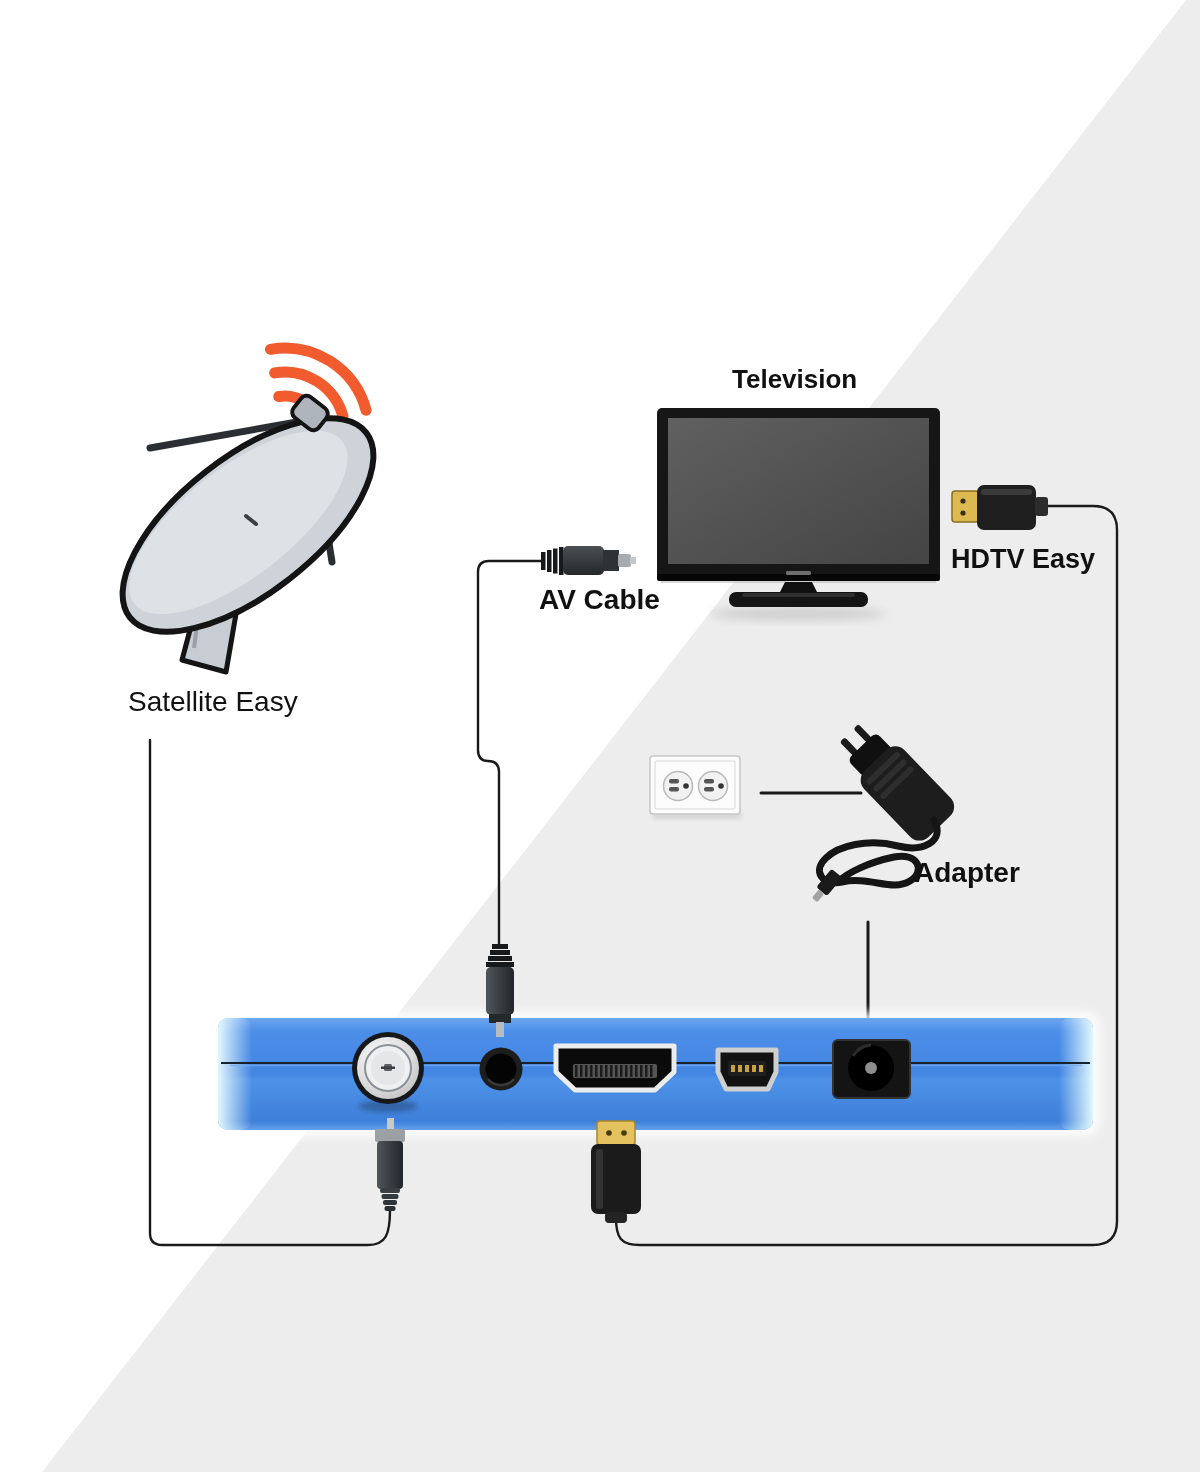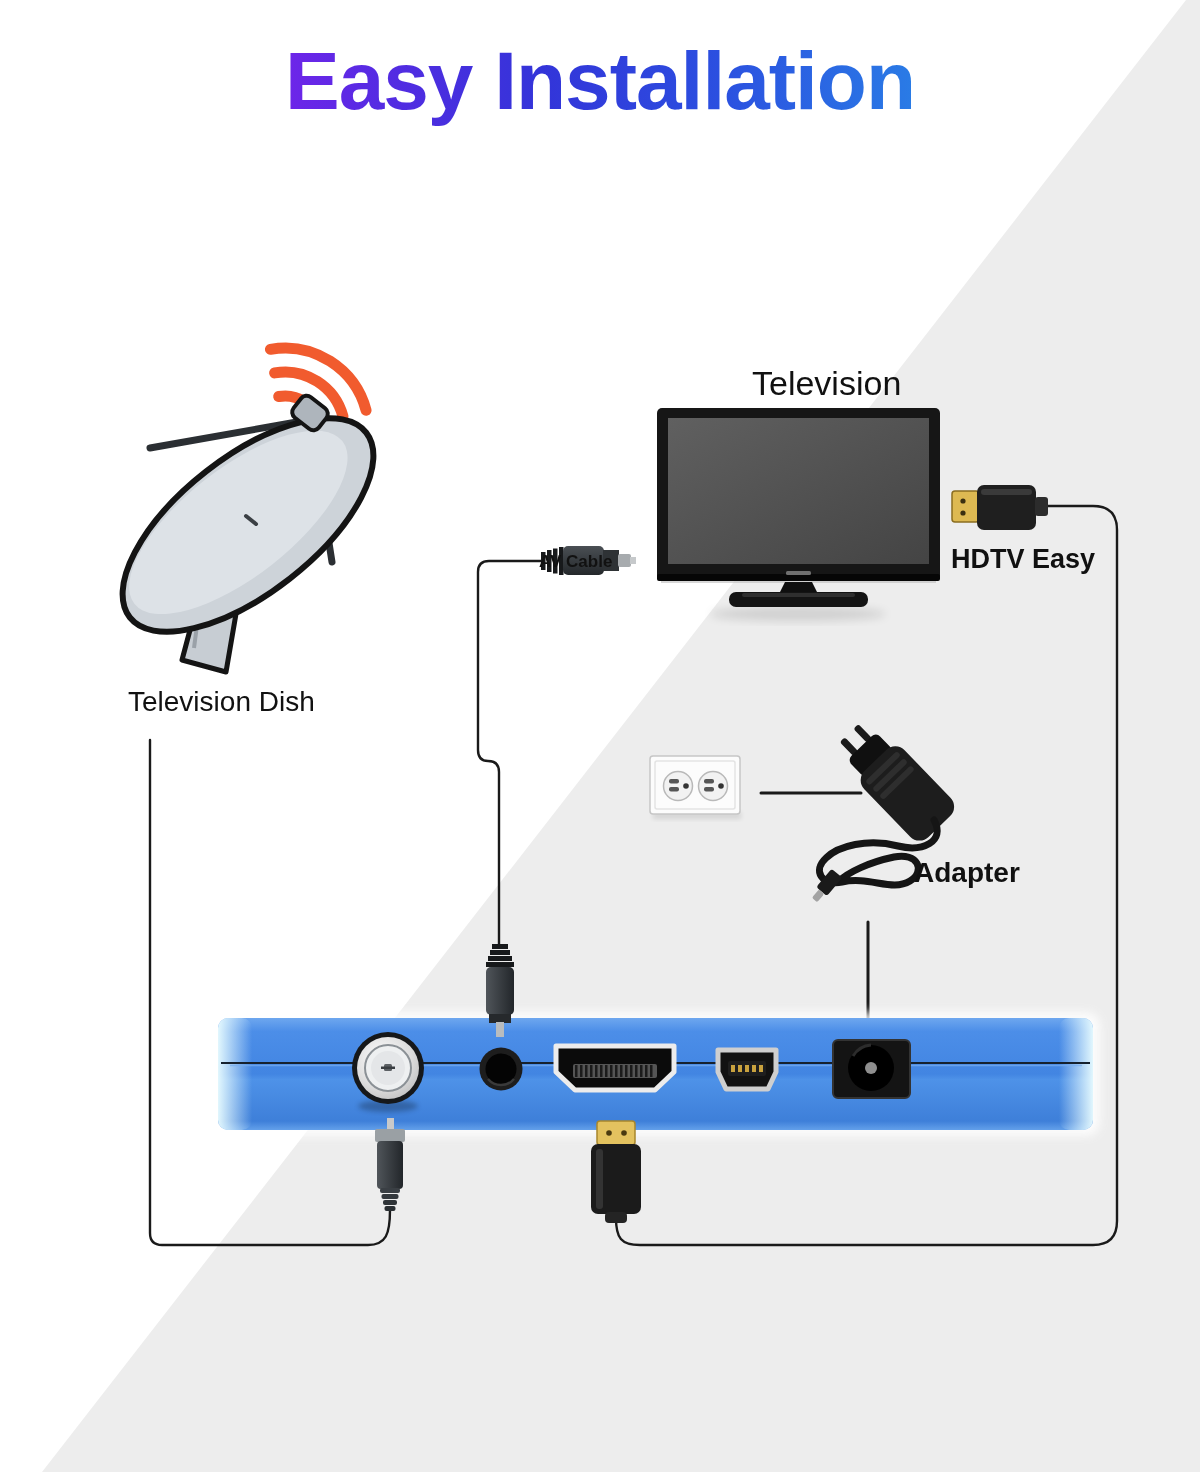--- a/index.html
+++ b/index.html
@@ -4,23 +4,23 @@
 <style>
   html,body{margin:0;padding:0;background:#fff;}
   #stage{position:relative;width:1200px;height:1472px;overflow:hidden;background:#ffffff;
          font-family:"Liberation Sans","DejaVu Sans",sans-serif;}
   #art{position:absolute;left:0;top:0;width:1200px;height:1472px;}
   .lbl{position:absolute;color:#111;white-space:nowrap;}
   .lbl-title{left:0;right:0;top:34px;text-align:center;font-size:82px;font-weight:700;letter-spacing:-1px;
     background:linear-gradient(90deg,#c513ee 0%,#8a1ef0 15%,#5a2ae4 30%,#3334d9 45%,#2b50e0 60%,#2a78e5 75%,#26a3ea 88%,#28cdf2 100%);
     -webkit-background-clip:text;background-clip:text;-webkit-text-fill-color:transparent;color:#3334d9;}
   .lbl-satellite{left:128px;top:686px;font-size:28px;font-weight:400;}
-  .lbl-television{left:752px;top:364px;font-size:34px;font-weight:400;}
+  .lbl-television{left:732px;top:364px;font-size:26px;font-weight:700;}
   .lbl-hdtv{left:951px;top:544px;font-size:27px;font-weight:700;}
-  .lbl-av{left:539px;top:552px;font-size:17px;font-weight:600;}
+  .lbl-av{left:539px;top:584px;font-size:28px;font-weight:600;}
   .lbl-adapter{left:914px;top:857px;font-size:28px;font-weight:700;}
 </style>
 </head>
 <body>
 
 <div id="stage">
 
 <svg id="art" viewBox="0 0 1200 1472" xmlns="http://www.w3.org/2000/svg">
   <defs>
     <linearGradient id="screenGrad" x1="0" y1="0" x2="1" y2="1">
@@ -235,20 +235,19 @@
     <rect x="492" y="944" width="16" height="5" fill="#17191b"></rect>
     <rect x="490" y="950" width="20" height="5" fill="#17191b"></rect>
     <rect x="488" y="956" width="24" height="5" fill="#17191b"></rect>
     <rect x="486" y="962" width="28" height="5" fill="#17191b"></rect>
     <rect x="486" y="967" width="28" height="48" rx="5" fill="url(#plugBody)"></rect>
     <rect x="489" y="1014" width="22" height="9" fill="#26292c"></rect>
     <rect x="496" y="1022" width="8" height="15" fill="#b9bcbe"></rect>
   </g>
 </svg>
 
-<div class="lbl lbl-title">Easy Installation</div>
-<div class="lbl lbl-satellite">Television Dish</div>
+<div class="lbl lbl-satellite">Satellite Easy</div>
 <div class="lbl lbl-television">Television</div>
 <div class="lbl lbl-hdtv">HDTV Easy</div>
 <div class="lbl lbl-av">AV Cable</div>
 <div class="lbl lbl-adapter">Adapter</div>
 
 </div>
 
 </body></html>

